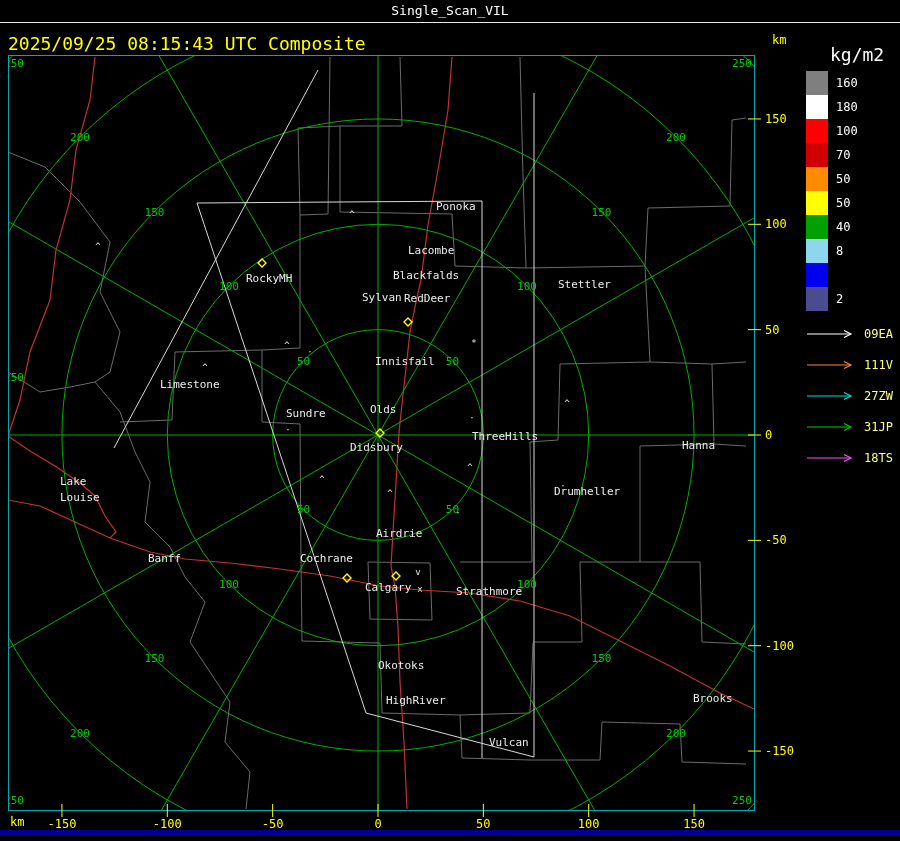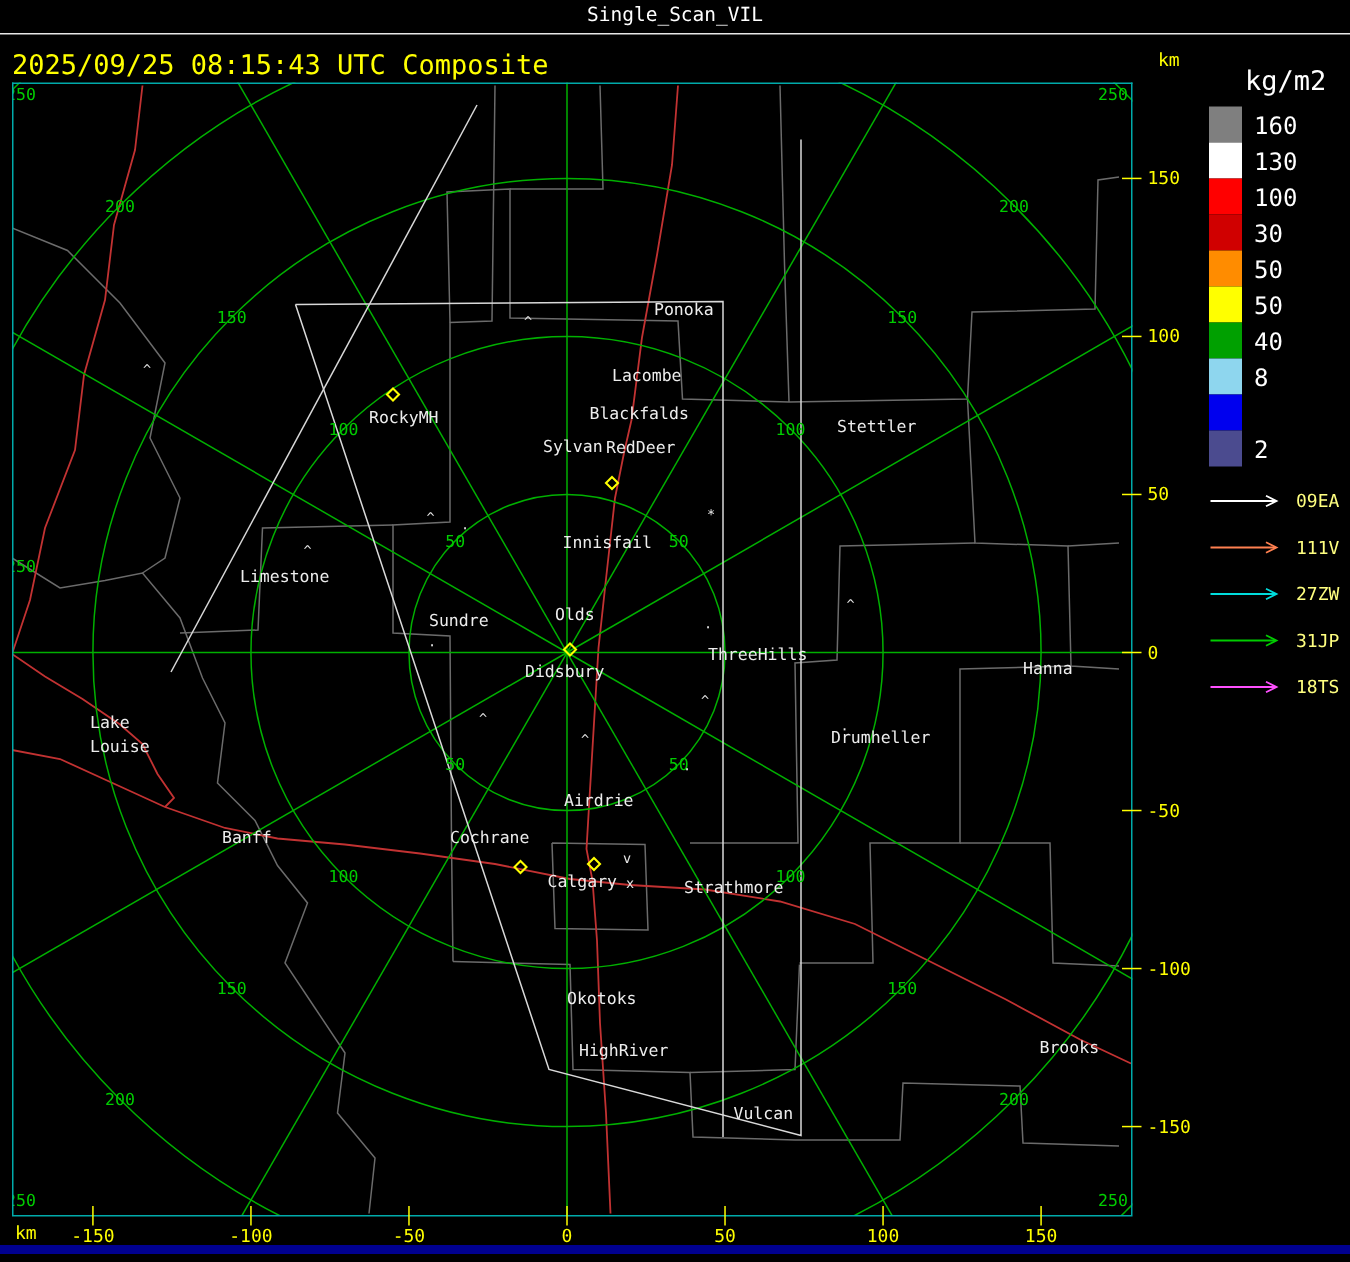--- a/index.html
+++ b/index.html
@@ -8,21 +8,21 @@
   .titlebar{position:absolute;left:0;top:0;width:900px;height:22px;line-height:22px;
             text-align:center;color:#ffffff;font-size:13px;border-bottom:1px solid #e8e8e8;}
   .timestamp{position:absolute;left:8px;top:33px;color:#ffff00;font-size:18px;}
   .km-top{position:absolute;left:772px;top:33px;color:#ffff00;font-size:12px;}
   .km-bottom{position:absolute;left:10px;top:815px;color:#ffff00;font-size:12px;}
   svg#map{position:absolute;left:0;top:0;font-family:"DejaVu Sans Mono",monospace;}
   .sidebar{position:absolute;left:806px;top:44px;width:92px;}
   .cb-unit{color:#ffffff;font-size:18px;margin:0 0 6px 24px;}
   .cb-row{display:flex;align-items:center;height:24px;}
   .cb-swatch{width:22px;height:24px;flex:none;}
-  .cb-label{color:#ffffff;font-size:16px;margin-left:8px;}
+  .cb-label{color:#ffffff;font-size:12px;margin-left:8px;}
   .radar-legend{margin-top:16px;text-align:center;}
   .rl-row{display:flex;align-items:center;margin-bottom:17px;}
   .rl-label{color:#ffff80;font-size:12px;margin-left:6px;}
   .footerbar{position:absolute;left:0;top:830px;width:900px;height:11px;background:#000090;}
 </style>
 </head>
 <body>
 
 <div class="screen">
   <div class="titlebar">
@@ -207,29 +207,29 @@
 
   <div class="sidebar">
     <div class="cb-unit">kg/m2</div>
     <div id="colorbar">
         <div class="cb-row">
           <div class="cb-swatch" style="background: rgb(127, 127, 127);"></div>
           <span class="cb-label">160</span>
         </div>
         <div class="cb-row">
           <div class="cb-swatch" style="background: rgb(255, 255, 255);"></div>
-          <span class="cb-label">130</span>
+          <span class="cb-label">180</span>
         </div>
         <div class="cb-row">
           <div class="cb-swatch" style="background: rgb(255, 0, 0);"></div>
           <span class="cb-label">100</span>
         </div>
         <div class="cb-row">
           <div class="cb-swatch" style="background: rgb(208, 0, 0);"></div>
-          <span class="cb-label">30</span>
+          <span class="cb-label">70</span>
         </div>
         <div class="cb-row">
           <div class="cb-swatch" style="background: rgb(255, 140, 0);"></div>
           <span class="cb-label">50</span>
         </div>
         <div class="cb-row">
           <div class="cb-swatch" style="background: rgb(255, 255, 0);"></div>
           <span class="cb-label">50</span>
         </div>
         <div class="cb-row">

